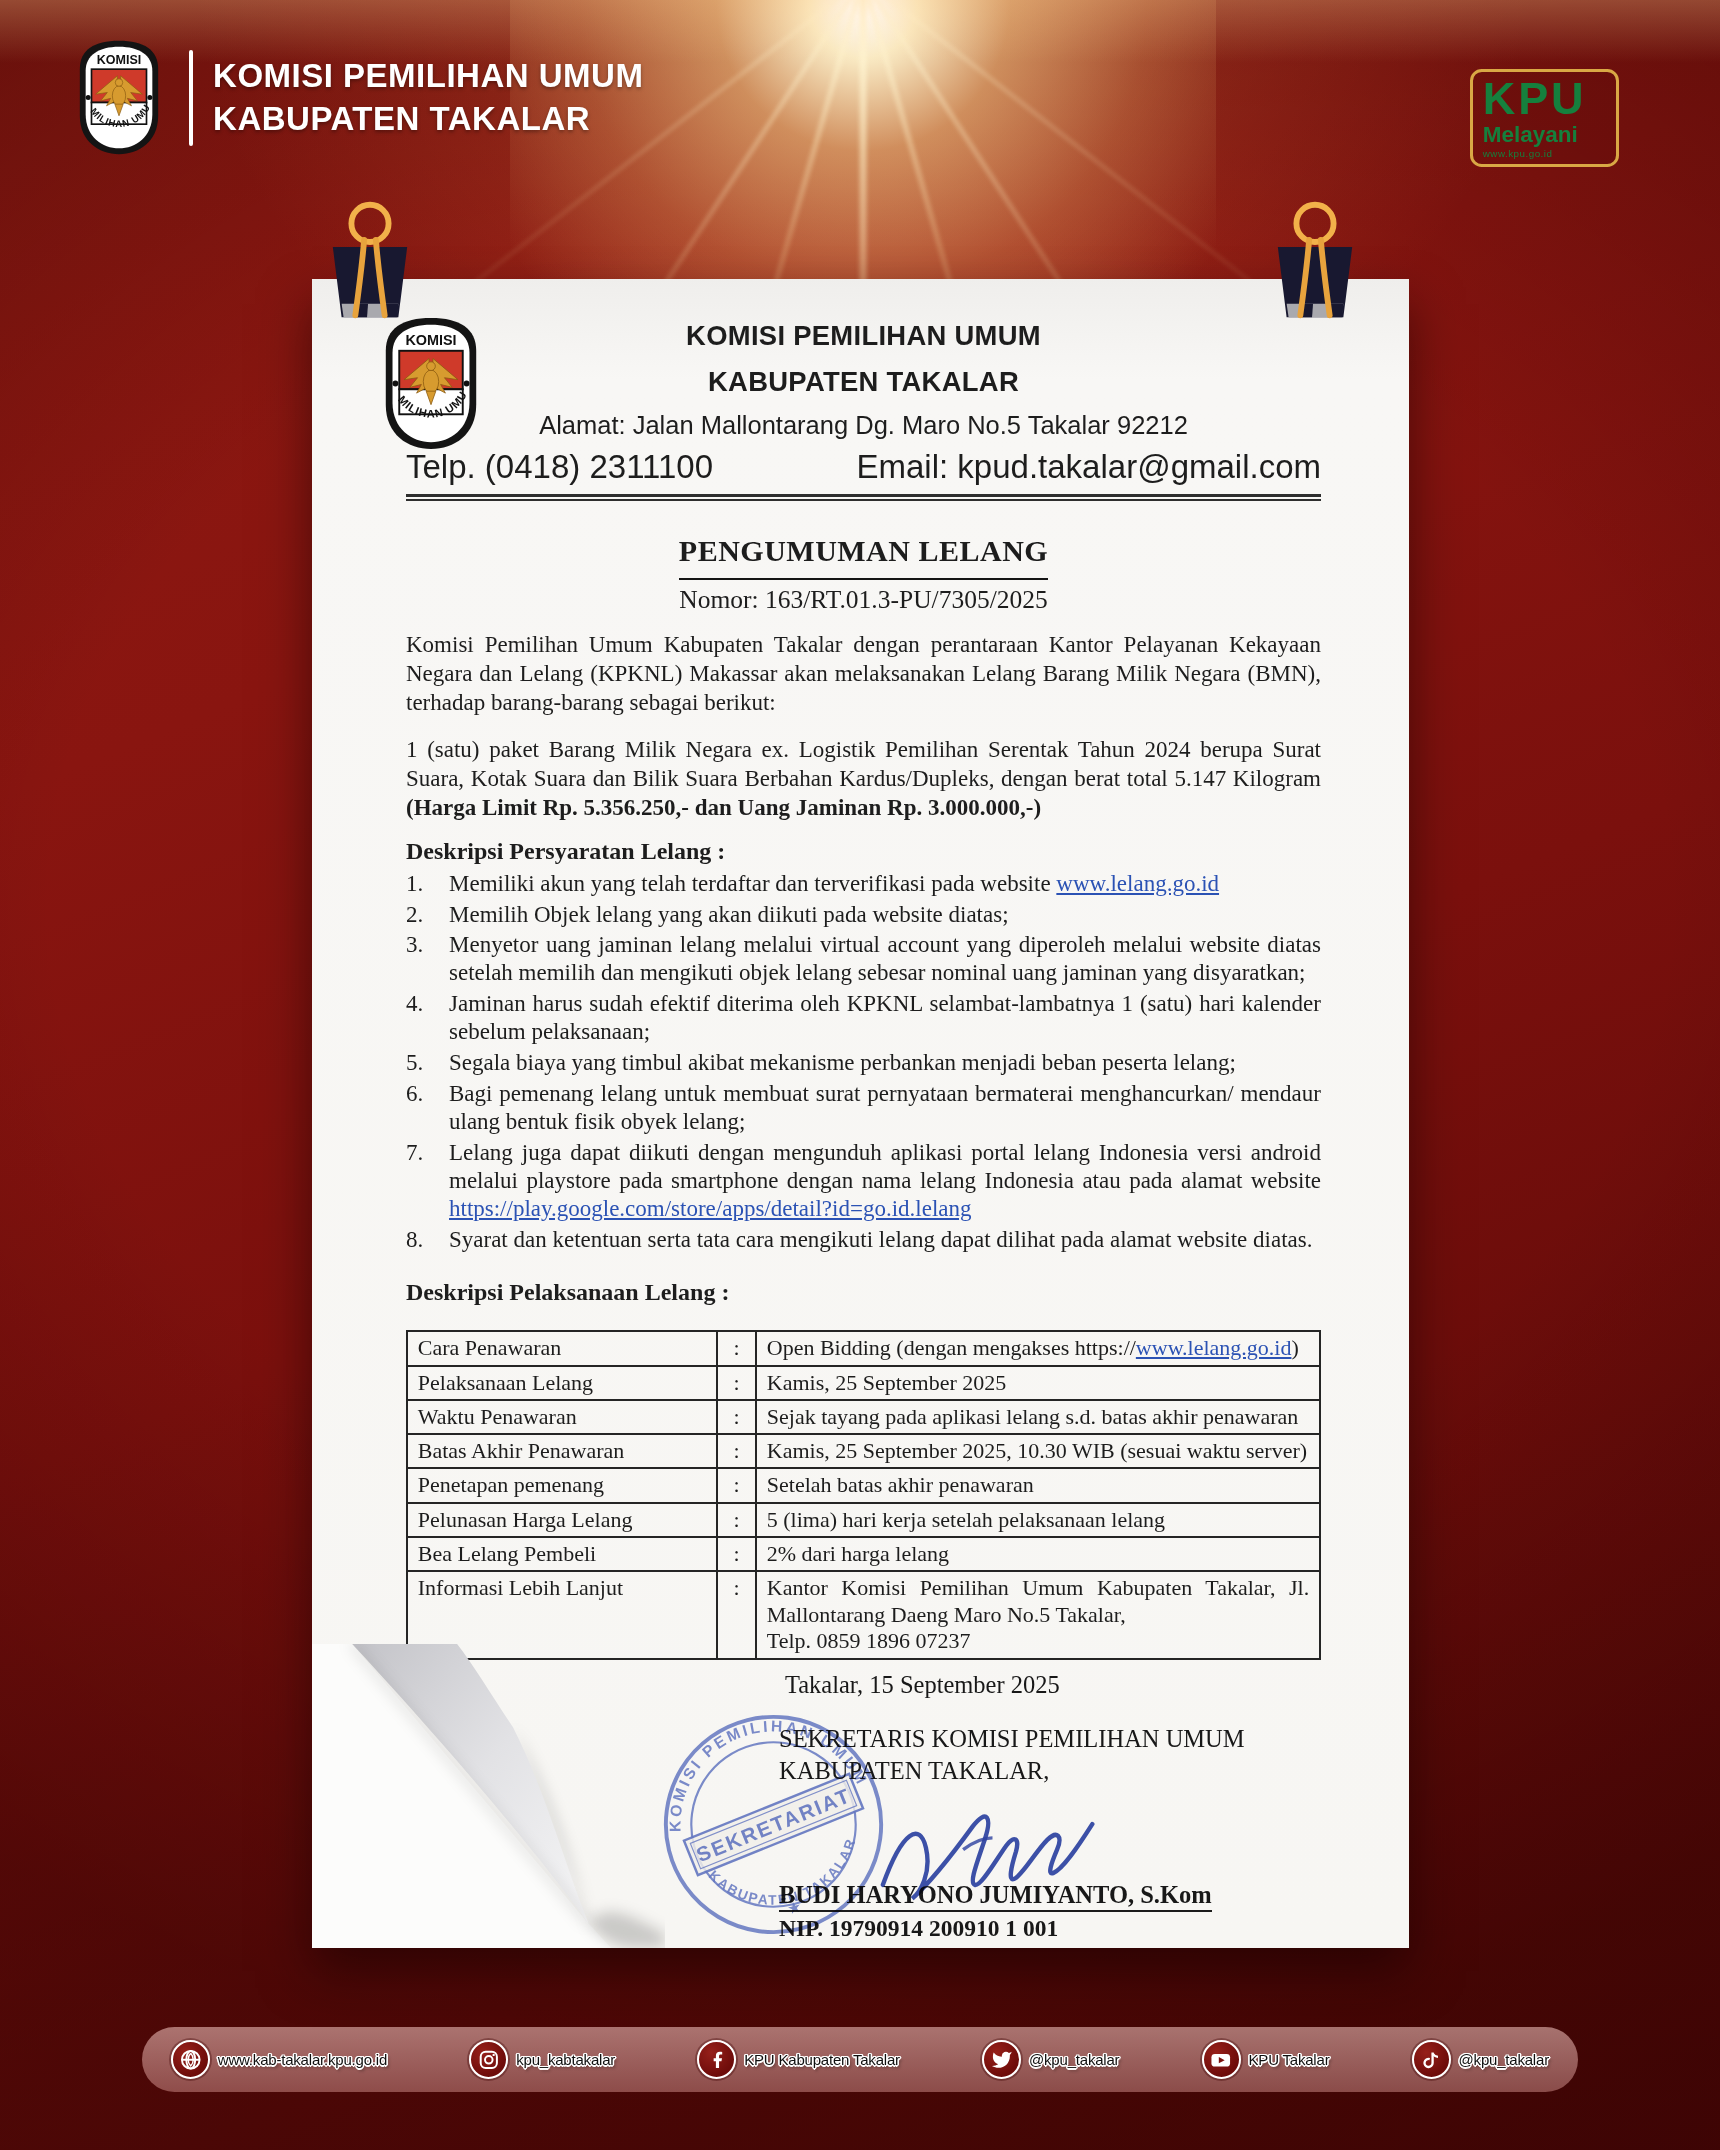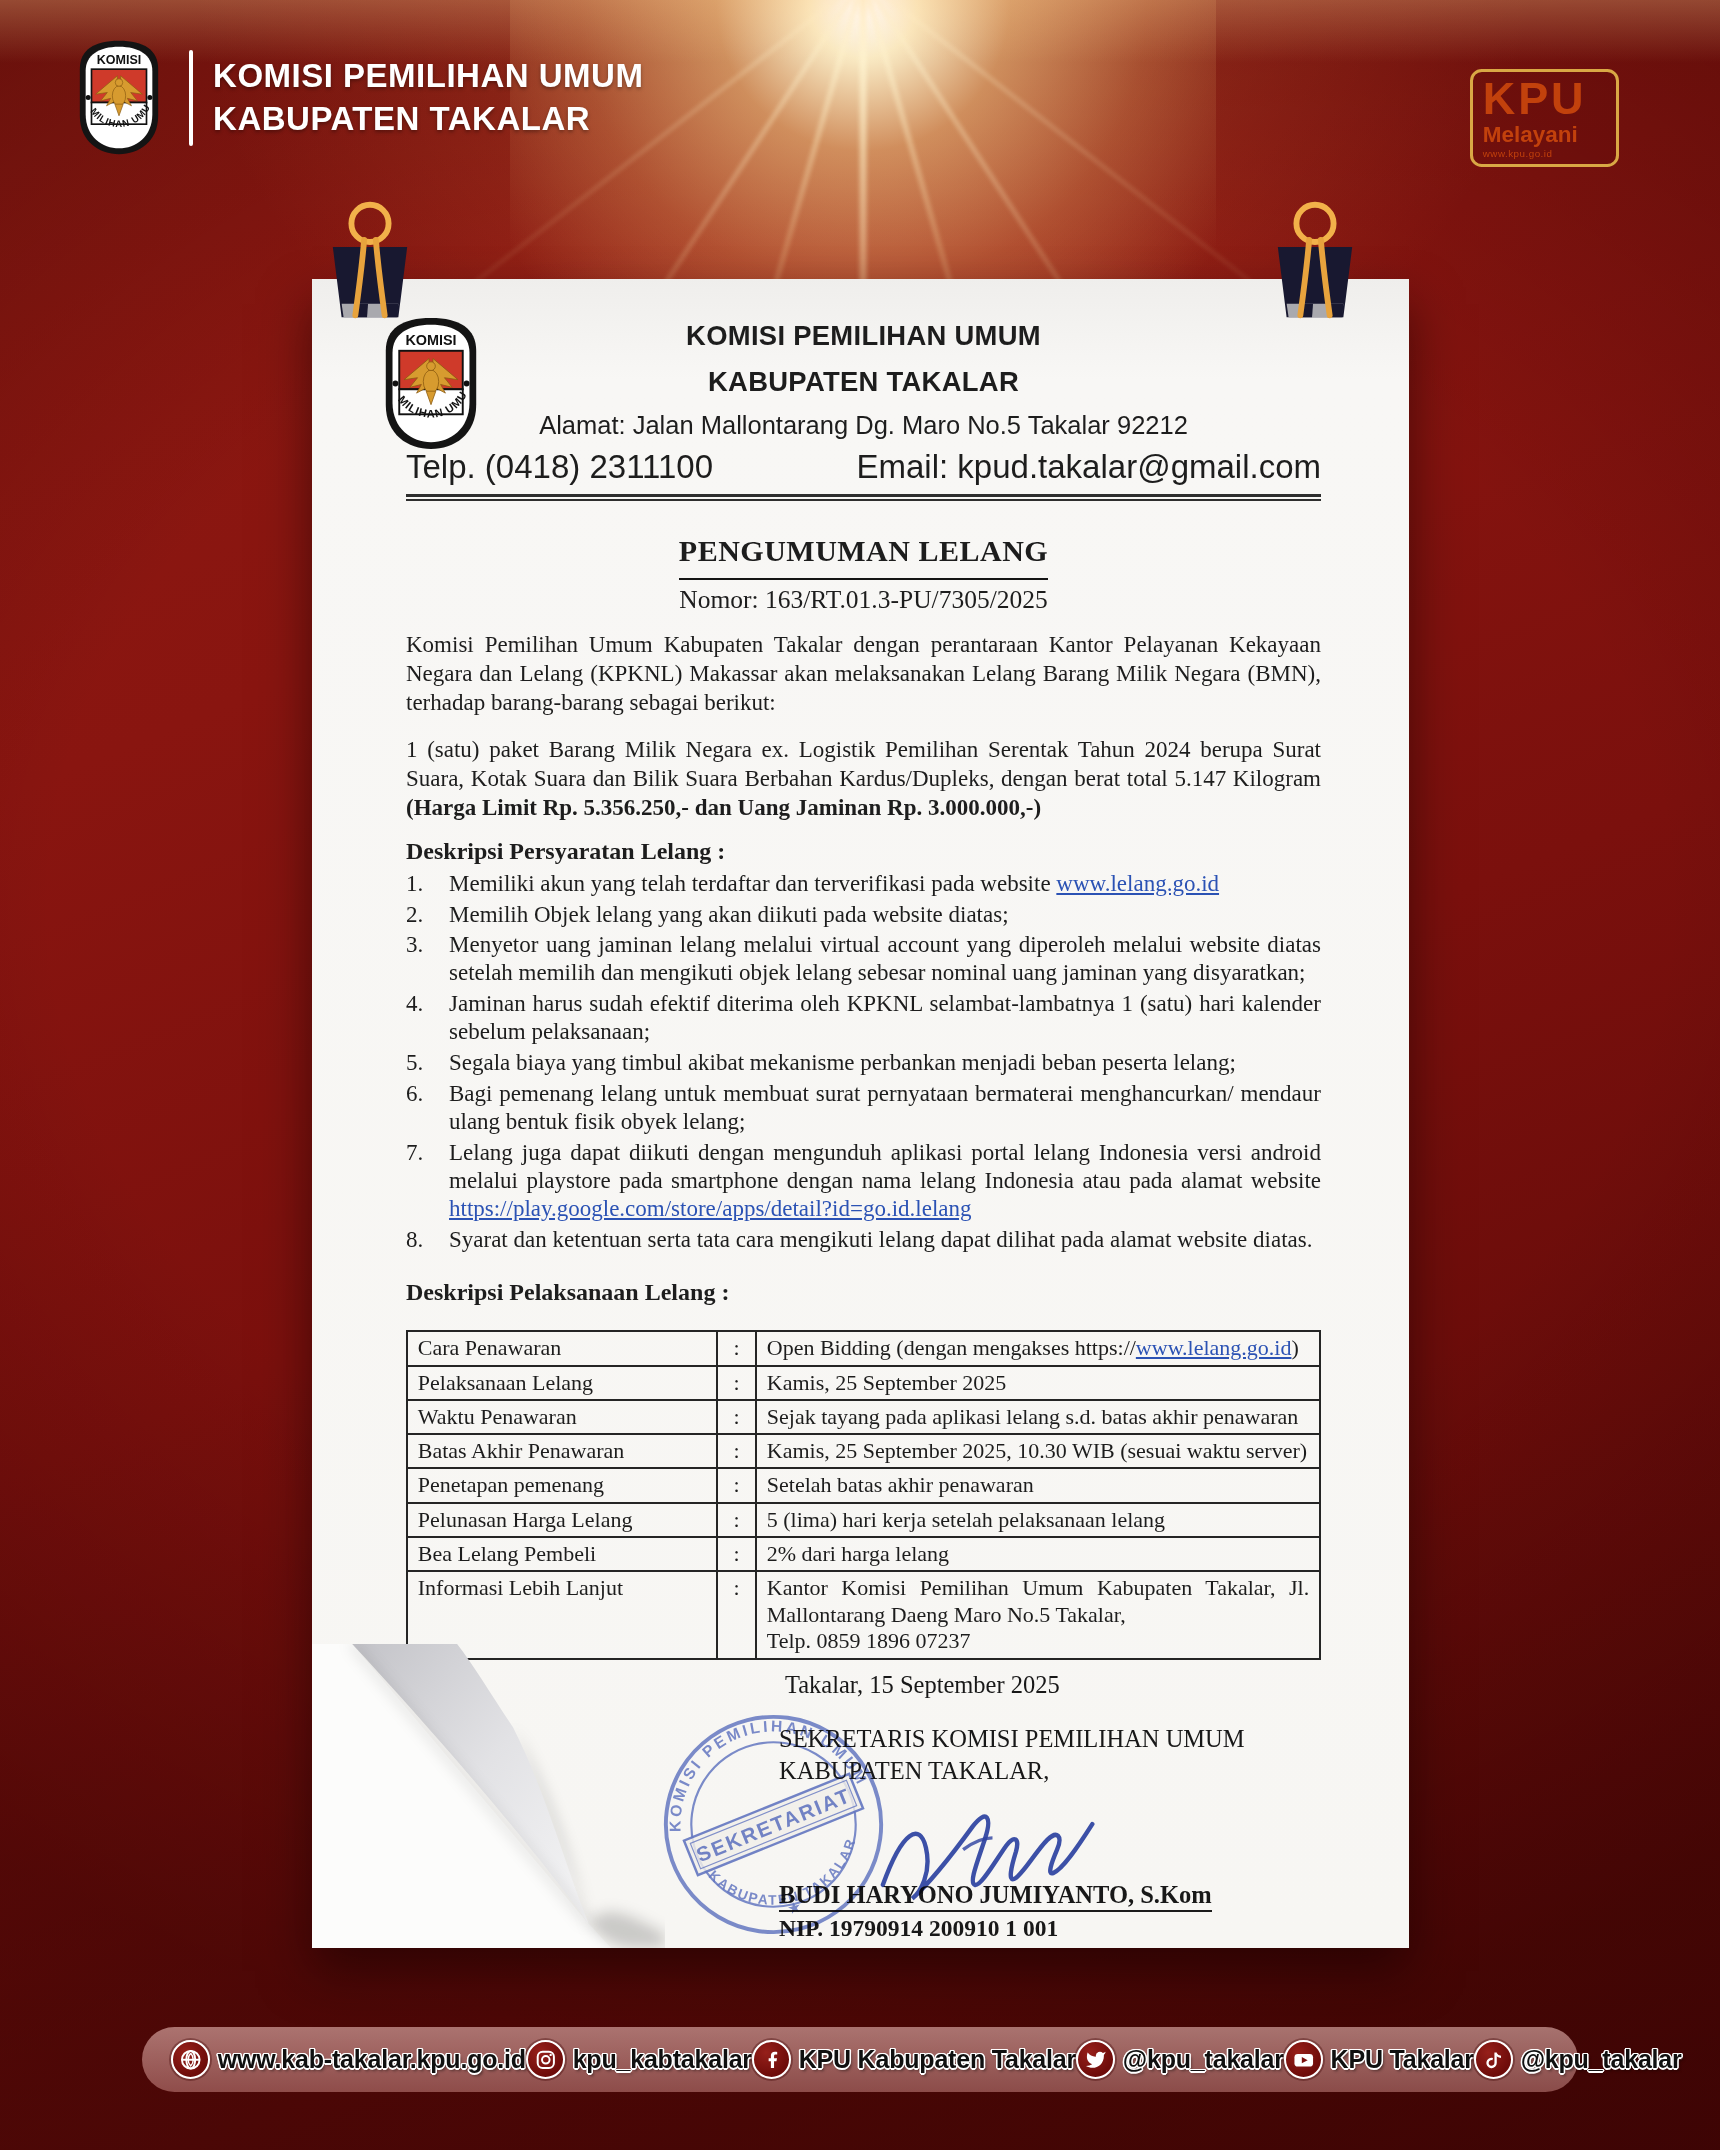--- a/index.html
+++ b/index.html
@@ -32,21 +32,21 @@
     background:linear-gradient(180deg, rgba(255,205,140,.30), transparent); }
 
   
   .banner { position:absolute; left:69px; top:39px; display:flex; align-items:center; gap:19.6px; z-index:3; }
   .banner-logo { width:100px; height:117px; }
   .banner-divider { width:4.9px; height:96px; background:#fff; border-radius:2.9px; }
   .banner-text { color:#fff; font-weight:bold; font-size:33px; line-height:1.28; letter-spacing:0.5px;
     text-shadow:0 2px 3.9px rgba(0,0,0,.35); }
 
   .badge { position:absolute; left:1470px; top:69px; width:149px; z-index:3;
-    border:3.9px solid #d9a845; border-radius:11.8px; padding:3.9px 9.8px 4.9px; color:#c2410c;
+    border:3.9px solid #d9a845; border-radius:11.8px; padding:3.9px 9.8px 4.9px; color:#15803d;
     background:rgba(80,8,6,.15); }
   .badge-kpu { font-size:45px; font-weight:bold; letter-spacing:2.9px; line-height:1; }
   .badge-melayani { font-size:22.5px; font-weight:bold; line-height:1.1; margin-top:2px; }
   .badge-url { font-size:9.8px; letter-spacing:0.5px; margin-top:0; }
 
   
   .clip { position:absolute; width:98px; height:137px; z-index:4; }
   .clip-left { left:321px; top:196px; }
   .clip-right { left:1266px; top:196px; }
 
@@ -107,21 +107,21 @@
 
   
   .footer { position:absolute; left:142px; top:2027px; width:1436px; height:65px; z-index:3;
     border-radius:35px; background:linear-gradient(180deg, rgba(240,193,188,.58), rgba(205,140,136,.52));
     display:flex; align-items:center; justify-content:space-between; padding:0 29px; }
   .f-item { display:flex; align-items:center; gap:7.8px; }
   .f-icon { width:39px; height:39px; border-radius:50%; flex:none;
     background:radial-gradient(circle at 35% 30%, #96201a, #6e0c0a 70%);
     border:2.5px solid #fff; box-shadow:0 0 0 2px rgba(60,0,0,.35);
     display:flex; align-items:center; justify-content:center; }
-  .f-label { font-weight:bold; font-size:25px; letter-spacing:-0.2px; color:#101010; white-space:nowrap;
+  .f-label { font-weight:normal; font-size:15px; letter-spacing:-0.2px; color:#101010; white-space:nowrap;
     text-shadow:-1.5px 0 #fff, 1.5px 0 #fff, 0 -1.5px #fff, 0 1.5px #fff,
       -1px -1px #fff, 1px 1px #fff, -1px 1px #fff, 1px -1px #fff, 2px 2.9px 2.9px rgba(0,0,0,.45); }
 </style>
 </head>
 <body>
 
 <svg width="0" height="0" style="position:absolute" aria-hidden="true">
   <defs>
     <symbol id="kpu-logo" viewBox="0 0 120 140">
       <path d="M60,2 C90,2 107,13 107,36 L107,92 C107,123 84,138 60,138 C36,138 13,123 13,92 L13,36 C13,13 30,2 60,2 Z" fill="#141414"></path>

